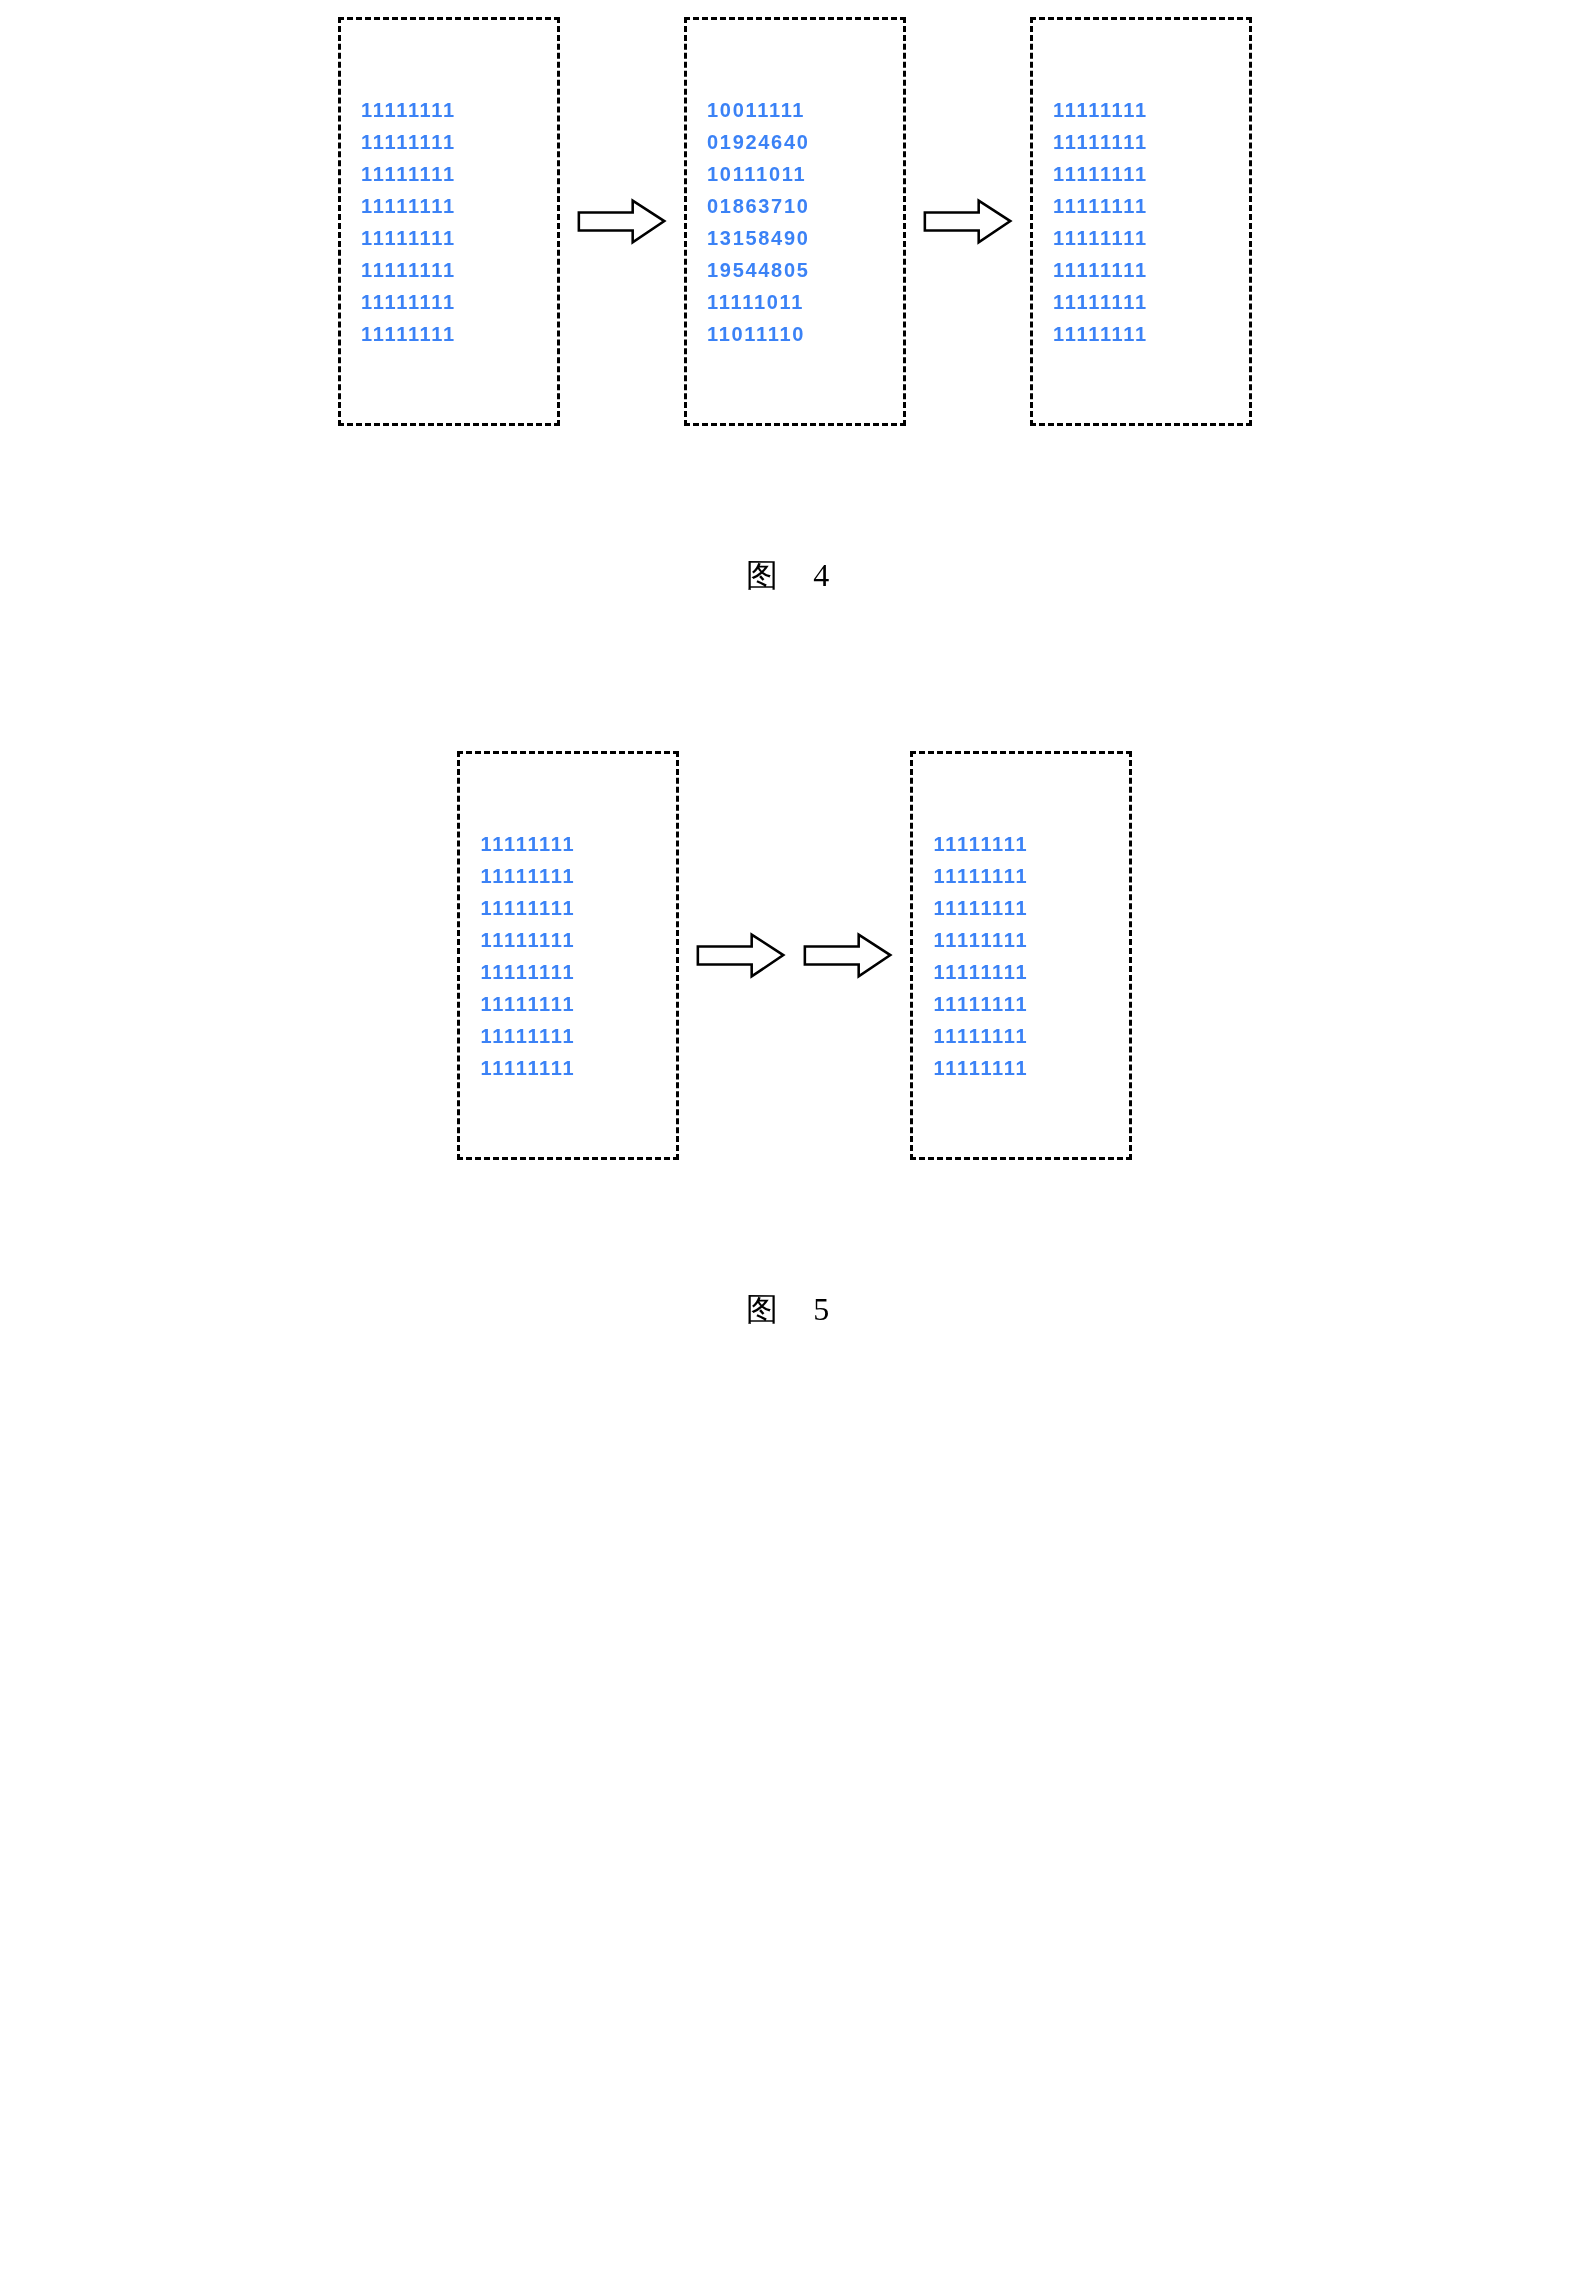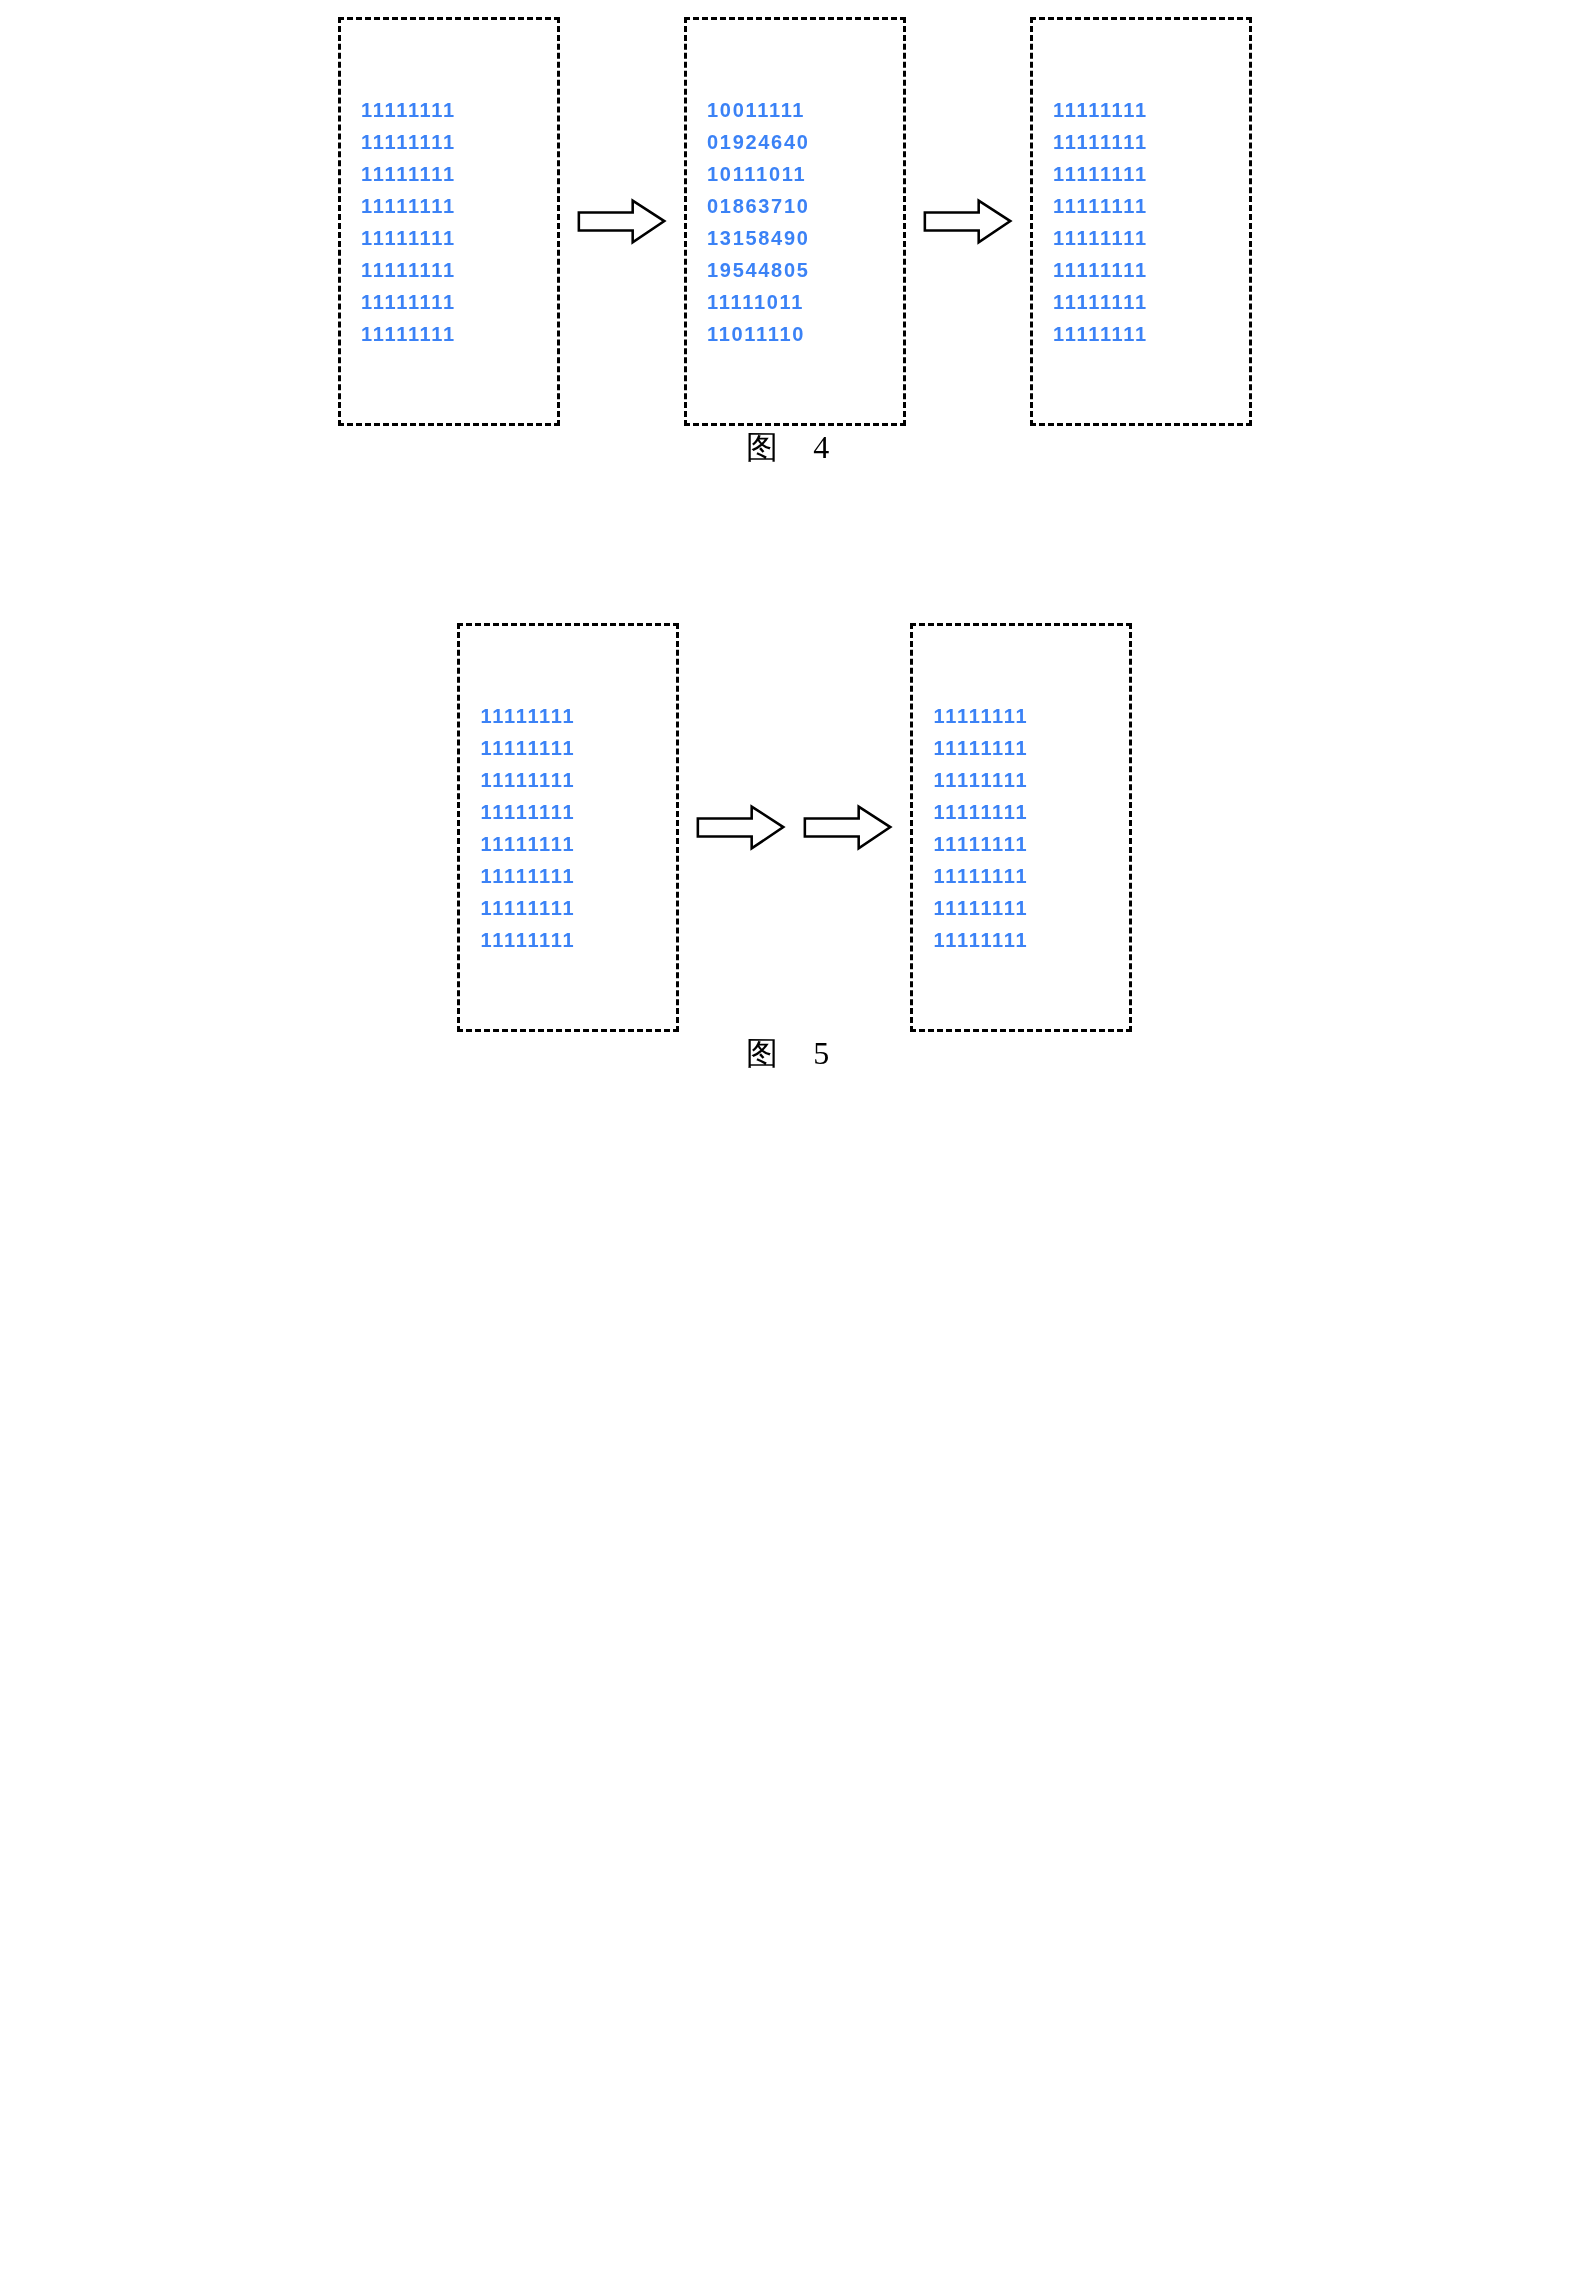--- a/index.html
+++ b/index.html
@@ -45,20 +45,21 @@
     .arrow {
       flex-shrink: 0;
     }
     .arrow svg {
       display: block;
     }
     .caption {
       text-align: center;
       font-size: 32px;
       font-family: SimSun, "Songti SC", serif;
+      margin-top: 128px;
       letter-spacing: 13.6px;
     }
   </style>
 </head>
 <body>
 
 <div class="figure">
   <div class="row">
     <div class="box">
       <div class="line">11111111</div>

